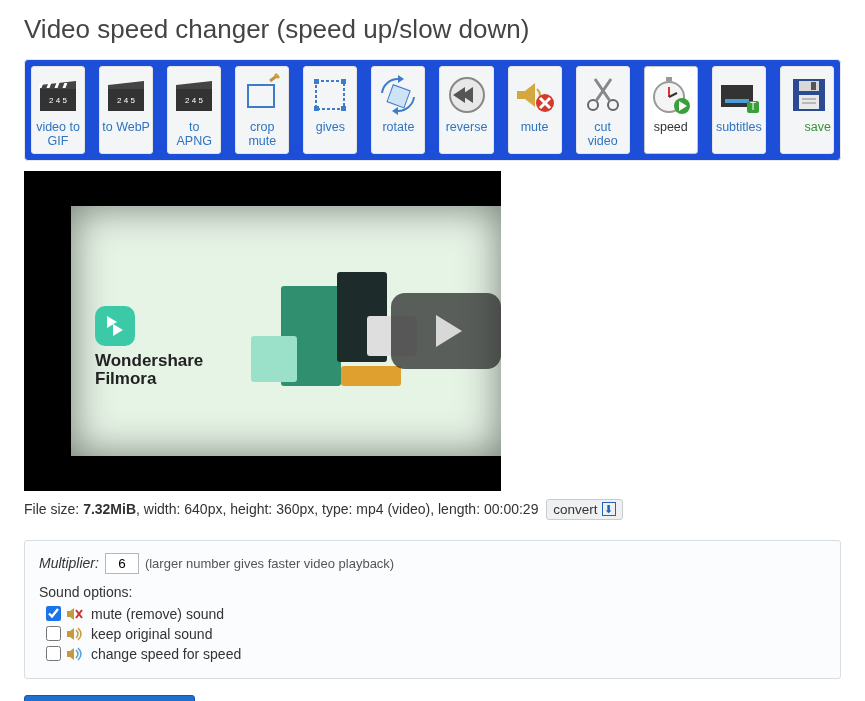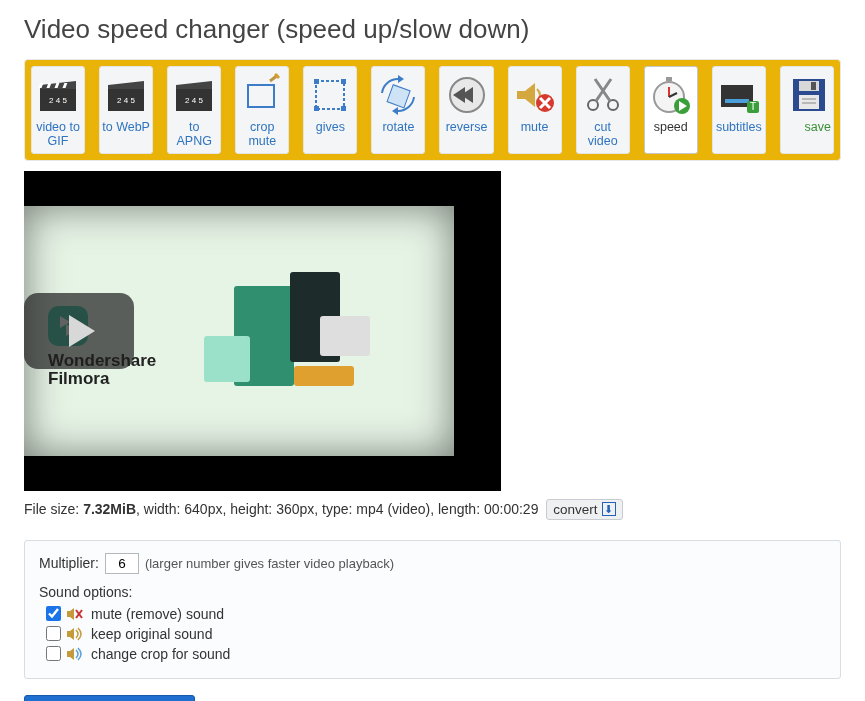--- a/index.html
+++ b/index.html
@@ -1,26 +1,26 @@
 <!DOCTYPE html>
 <html><head>
 <meta charset="utf-8">
 <style>
   * { box-sizing: border-box; margin: 0; padding: 0; }
   body { font-family: -apple-system, "Segoe UI", Arial, sans-serif; background: #fff; padding: 14px 24px; color: #333; width: 865px; }
   h1 { font-size: 26px; font-weight: 400; color: #444; margin-bottom: 14px; }
 
-  .toolbar { display: flex; gap: 14px; background: #eab308; border: 1px solid #e8e8e8; border-radius: 4px; padding: 6px; margin-bottom: 10px; }
+  .toolbar { display: flex; gap: 14px; background: #1d4ed8; border: 1px solid #e8e8e8; border-radius: 4px; padding: 6px; margin-bottom: 10px; }
   .tool { display: flex; flex-direction: column; align-items: center; justify-content: flex-start; width: 64px; padding: 6px 2px 4px; border: 1px solid #e4e4e4; border-radius: 3px; background: #f4f5f6; cursor: pointer; font-size: 12.5px; color: #2f74c0; text-align: center; }
   .tool.active { background: #fff; border-color: #c6c6c6; color: #333; font-weight: 500; }
   .tool.save-tool { color: #3a8f3a; align-items: flex-end; }
   .tool .ic { width: 44px; height: 44px; display: flex; align-items: center; justify-content: center; }
   .tool span.lbl { margin-top: 3px; line-height: 1.15; }
 
-  .video-wrap { width: 477px; height: 320px; background: #000; position: relative; display: flex; align-items: center; justify-content: flex-start; margin-bottom: 8px; overflow: hidden; }
+  .video-wrap { width: 477px; height: 320px; background: #000; position: relative; display: flex; align-items: center; justify-content: flex-end; margin-bottom: 8px; overflow: hidden; }
   .video-frame { width: 430px; height: 250px; background: #e6f4e6; position: relative; box-shadow: 0 0 40px rgba(0,0,0,0.5) inset; display:flex; align-items:center; }
   .filmora { position: absolute; left: 24px; top: 100px; }
   .fil-logo { width: 40px; height: 40px; background: #3cc9a7; border-radius: 10px; position: relative; margin-bottom: 6px; }
   .fil-logo::before { content:''; position:absolute; left:12px; top:10px; width:0; height:0; border-left:10px solid #fff; border-top:6px solid transparent; border-bottom:6px solid transparent; }
   .fil-logo::after { content:''; position:absolute; left:18px; top:18px; width:0; height:0; border-left:10px solid #fff; border-top:6px solid transparent; border-bottom:6px solid transparent; }
   .fil-text { font-size: 17px; font-weight: 600; color: #222; line-height: 1.05; }
   .collage { position:absolute; left:180px; top:60px; width:200px; height:160px; }
   .collage div { position:absolute; border-radius:3px; }
   .c1 { left:30px; top:20px; width:60px; height:100px; background:#2f8f6f; }
   .c2 { left:86px; top:6px; width:50px; height:90px; background:#1d2b2b; }
@@ -30,21 +30,21 @@
   .playbtn { position:absolute; width:110px; height:76px; background:rgba(30,30,30,0.7); border-radius:14px; display:flex; align-items:center; justify-content:center; }
   .playbtn::after { content:''; width:0; height:0; border-left:26px solid #d8d8d8; border-top:16px solid transparent; border-bottom:16px solid transparent; margin-left:6px; }
 
   .fileinfo { font-size: 14px; color: #333; margin-bottom: 20px; }
   .fileinfo .b { font-weight: 600; }
   .convert-btn { display: inline-flex; align-items: center; gap: 4px; background: #eef0f2; border: 1px solid #c8ccd0; border-radius: 3px; padding: 2px 6px; font-size: 13.5px; color: #333; cursor: pointer; margin-left: 4px; text-align: center; }
   .dl-ic { width: 14px; height: 14px; border: 1px solid #2462b8; display: inline-flex; align-items: center; justify-content: center; color: #2462b8; font-size: 11px; line-height:1; }
 
   .panel { border: 1px solid #d8dde2; background: #fbfcfd; border-radius: 3px; padding: 12px 14px; font-size: 14px; margin-bottom: 16px; }
   .row { margin-bottom: 10px; display: flex; align-items: center; gap: 6px; }
-  .row label.inline { font-size: 14px; }
+  .row label.inline { font-size: 14px; font-style: italic; }
   input[type=text].mult { width: 34px; padding: 2px 4px; border: 1px solid #b4b9be; font-size: 13.5px; text-align: center; }
   .hint { font-size: 13px; color: #555; }
   .subhead { font-size: 14px; margin: 4px 0 6px; color: #333; }
   .opt { display: flex; align-items: center; gap: 6px; margin: 4px 7px; font-size: 14px; }
   .opt input[type=checkbox] { width: 15px; height: 15px; accent-color: #1a73e8; }
   .sndic { width: 18px; height: 14px; display: inline-block; }
 
   .primary { background: #1f6fd1; color: #fff; border: 1px solid #165aad; padding: 9px 16px; font-size: 14.5px; border-radius: 3px; cursor: pointer; }
 </style>
 </head>
@@ -248,20 +248,20 @@
         </svg></span>
     <span>keep original sound</span>
   </label>
   <label class="opt">
     <input type="checkbox" style="">
     <span class="sndic"><svg viewBox="0 0 18 14" width="18" height="14">
           <polygon points="0,4 3,4 7,1 7,13 3,10 0,10" fill="#c49a3a"></polygon>
           <path d="M9 3 Q13 7 9 11" fill="none" stroke="#5aa0d8" stroke-width="1.5"></path>
           <path d="M11 1 Q17 7 11 13" fill="none" stroke="#5aa0d8" stroke-width="1.5"></path>
         </svg></span>
-    <span>change crop for sound</span>
+    <span>change speed for speed</span>
   </label>
 </div>
 
 <button class="primary">Change video speed!</button>
 
 
 
 
 </body></html>

